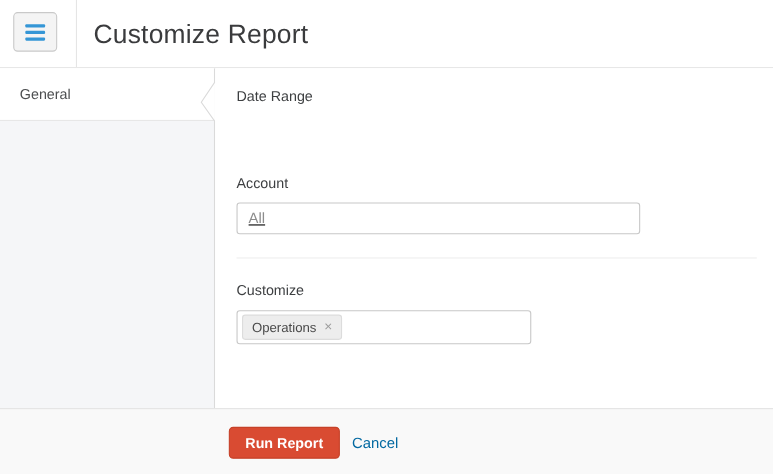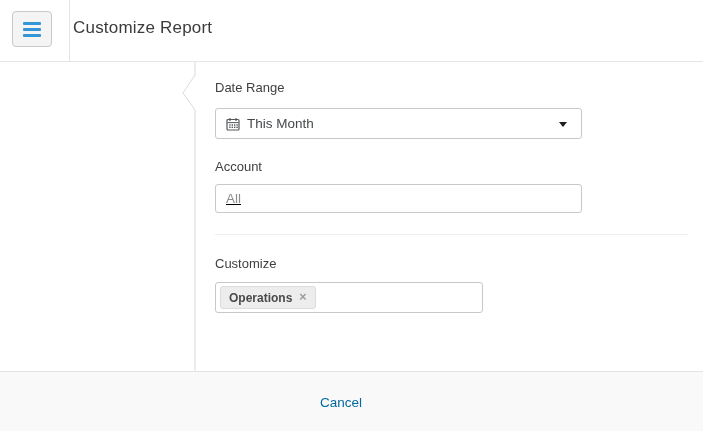--- a/index.html
+++ b/index.html
@@ -19,22 +19,22 @@
     position: absolute; left: 12px; top: 11px; width: 40px; height: 36px;
     background: #f4f4f4; border: 1px solid #c9c9c9; border-radius: 4px;
     display: flex; align-items: center; justify-content: center; cursor: pointer;
   }
   .hamburger { display: flex; flex-direction: column; gap: 3px; }
   .hamburger span { display: block; width: 18px; height: 3px; background: #3596d6; border-radius: 1px; }
   .header-vdivider {
     position: absolute; left: 69px; top: 0; width: 1px; height: 61px; background: #e5e5e5;
   }
   .page-title {
-    position: absolute; left: 73px; top: 18px;
-    font-size: 17px; color: #3a3b3d; letter-spacing: 0.2px;
+    position: absolute; left: 85px; top: 18px;
+    font-size: 24px; color: #3a3b3d; letter-spacing: 0.2px;
   }
 
   
   .body-area { position: absolute; left: 0; top: 62px; width: 703px; height: 309px; }
   .sidebar {
     position: absolute; left: 0; top: 0; width: 195px; height: 309px;
     background: #f5f6f8;
   }
   .sidebar-item-active {
     position: absolute; left: 0; top: 0; width: 195px; height: 48px;
@@ -70,21 +70,21 @@
   .input-account { top: 122px; width: 367px; height: 29px; padding: 0 10px; text-decoration: underline; }
   .input-account .val { font-size: 13.5px; color: #8d8d8d; }
   .section-divider {
     position: absolute; left: 19px; top: 172px; width: 473px; height: 1px; background: #eeeeee;
   }
   .lbl-dept { top: 194px; }
   .input-dept { top: 220px; width: 268px; height: 31px; padding: 0 4px; }
   .tag-chip {
     display: inline-flex; align-items: center; height: 23px; padding: 0 8px;
     background: #ededed; border: 1px solid #dcdcdc; border-radius: 3px;
-    font-size: 12px; color: #4a4a4a; cursor: default; font-weight: bold;
+    font-size: 12px; color: #4a4a4a; cursor: default;
   }
   .tag-chip .x {
     margin-left: 7px; color: #9b9b9b; font-size: 12.5px; cursor: pointer; line-height: 1;
   }
 
   
   .footer {
     position: absolute; left: 0; top: 371px; width: 703px; height: 60px;
     background: #f9f9f9; border-top: 1px solid #e3e3e3;
   }
@@ -112,66 +112,50 @@
           <span></span>
           <span></span>
       </span>
     </div>
     <div class="header-vdivider"></div>
     <div class="page-title">Customize Report</div>
   </div>
 
   <div class="body-area">
 
+    <div class="sidebar">
+      <div class="sidebar-item-active">
+        <span>General</span>
+      </div>
+    </div>
 
     <svg class="divider-notch-svg" width="21" height="309" viewBox="0 0 21 309">
       <polyline points="15,0 15,13 3,31 15,48 15,309" fill="none" stroke="#dadada" stroke-width="1"></polyline>
     </svg>
 
     <div class="content">
 
       <div class="field-label lbl-date">Date Range</div>
-      <div class="select-box">
-        <span class="cal">
-          <svg width="14" height="14" viewBox="0 0 14 14">
-            <rect x="1" y="2.5" width="12" height="10.5" rx="1" fill="none" stroke="#54575a" stroke-width="1.2"></rect>
-            <line x1="4" y1="1" x2="4" y2="4" stroke="#54575a" stroke-width="1.2"></line>
-            <line x1="10" y1="1" x2="10" y2="4" stroke="#54575a" stroke-width="1.2"></line>
-            <line x1="1.5" y1="5.6" x2="12.5" y2="5.6" stroke="#54575a" stroke-width="1"></line>
-            <g fill="#54575a">
-              <rect x="3.2" y="7.3" width="1.4" height="1.4"></rect>
-                <rect x="5.6" y="7.3" width="1.4" height="1.4"></rect>
-                <rect x="8.0" y="7.3" width="1.4" height="1.4"></rect>
-                <rect x="10.4" y="7.3" width="1.4" height="1.4"></rect>
-              <rect x="3.2" y="9.6" width="1.4" height="1.4"></rect>
-                <rect x="5.6" y="9.6" width="1.4" height="1.4"></rect>
-                <rect x="8.0" y="9.6" width="1.4" height="1.4"></rect>
-                <rect x="10.4" y="9.6" width="1.4" height="1.4"></rect>
-            </g>
-          </svg>
-        </span>
-        <span class="select-value">This Month</span>
-        <span class="caret-down"></span>
-      </div>
 
       <div class="field-label lbl-account">Account</div>
       <div class="text-input input-account">
         <span class="val">All</span>
       </div>
 
       <div class="section-divider"></div>
 
       <div class="field-label lbl-dept">Customize</div>
       <div class="text-input input-dept">
         <span class="tag-chip">
           <span>Operations</span>
           <span class="x">×</span>
         </span>
       </div>
 
     </div>
   </div>
 
   <div class="footer">
+    <button class="run-btn">Run Report</button>
     <a class="cancel-link">Cancel</a>
   </div>
 
 </div>
 
 </body></html>

